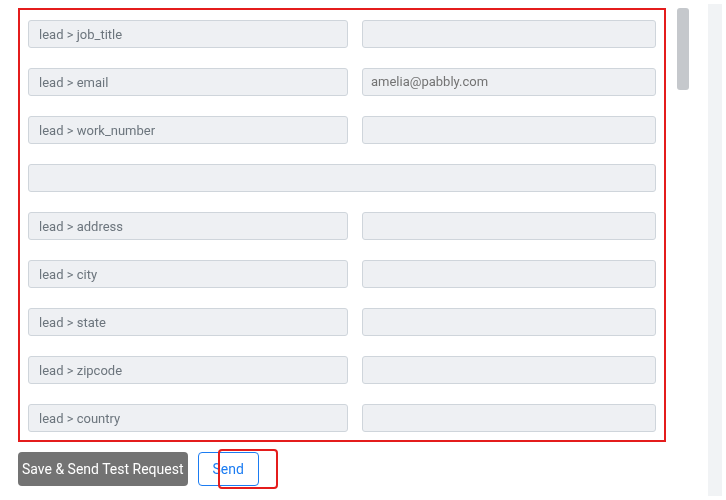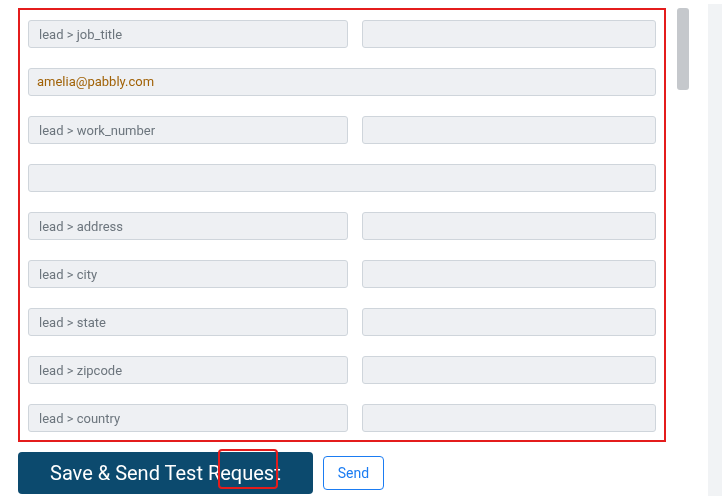--- a/index.html
+++ b/index.html
@@ -54,45 +54,45 @@
       display: flex;
       align-items: center;
     }
     .field-value-box {
       flex: 1;
       height: 28px;
       background: #eef0f3;
       border: 1px solid #cfd5db;
       border-radius: 3px;
       padding: 4px 8px;
-      color: #a16207;
+      color: #737373;
       font-size: 13px;
       font-family: inherit;
       resize: none;
       overflow: hidden;
       line-height: 18px;
     }
     .field-value-box::-webkit-resizer {
       display: block;
     }
     .button-row {
       position: absolute;
       left: 18px;
       top: 452px;
       display: flex;
       align-items: center;
       gap: 10px;
     }
     .btn-primary {
-      background: #0c4a6e;
+      background: #737373;
       color: #fff;
       border: none;
       border-radius: 4px;
-      padding: 9px 32px;
-      font-size: 20px;
+      padding: 9px 4px;
+      font-size: 14px;
       font-family: inherit;
       cursor: pointer;
     }
     .btn-secondary {
       background: #fff;
       color: #1b7cf2;
       border: 1px solid #1b7cf2;
       border-radius: 4px;
       padding: 8px 14px;
       font-size: 14px;
@@ -144,20 +144,21 @@
 
   <div class="field-panel">
     <div class="scroll-area">
 
       <div class="field-row">
         <div class="field-label-box">lead &gt; job_title</div>
         <textarea class="field-value-box" style=""></textarea>
       </div>
 
       <div class="field-row">
+        <div class="field-label-box">lead &gt; email</div>
         <textarea class="field-value-box" style="">amelia@pabbly.com</textarea>
       </div>
 
       <div class="field-row">
         <div class="field-label-box">lead &gt; work_number</div>
         <textarea class="field-value-box" style=""></textarea>
       </div>
 
       <div class="field-row">
         <textarea class="field-value-box" style=""></textarea>

